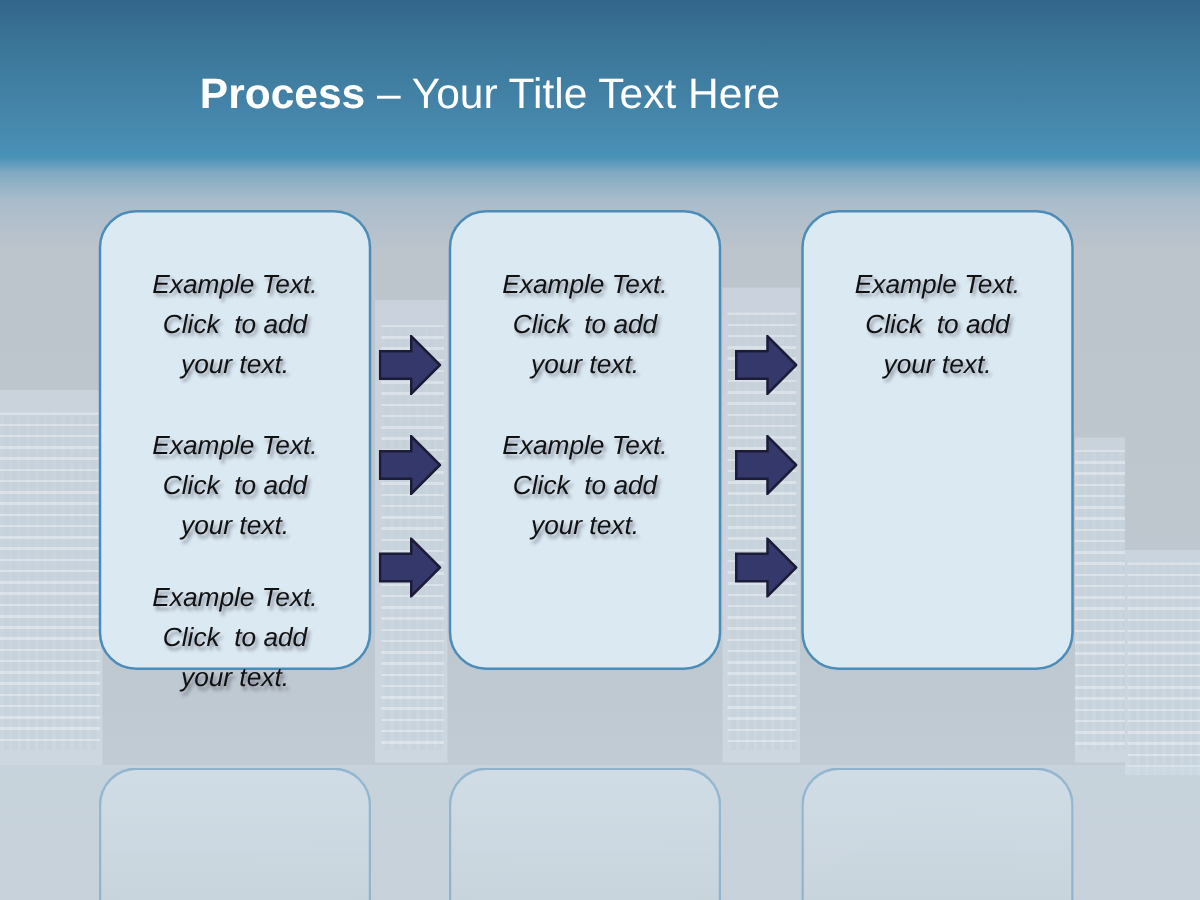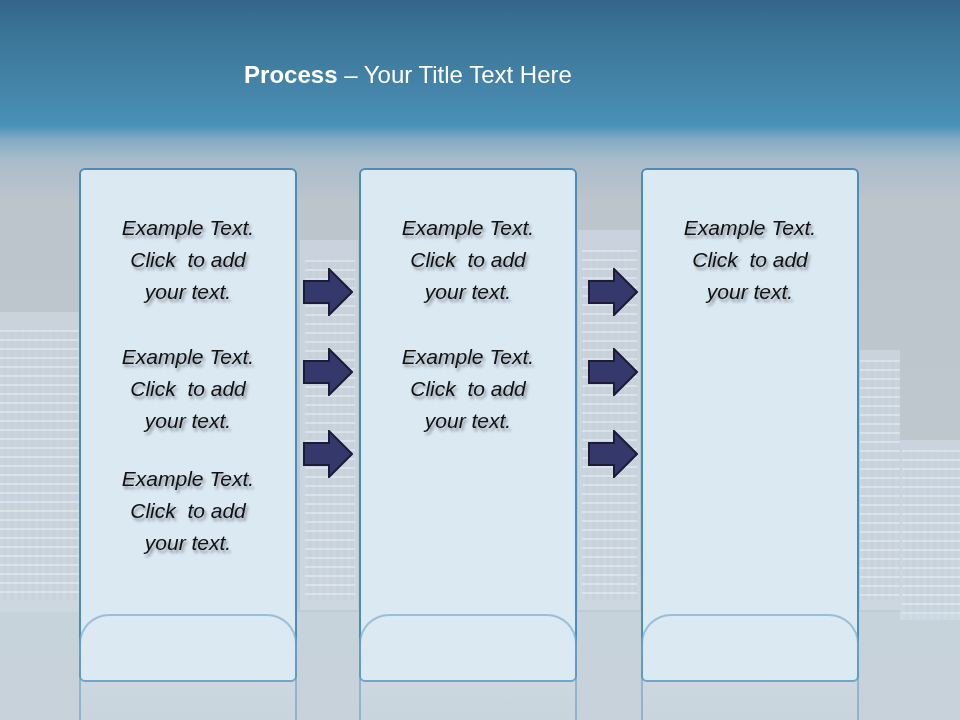--- a/index.html
+++ b/index.html
@@ -11,26 +11,26 @@
       #7fa9c2 138px, #a9bccb 160px, #bcc4cc 200px, #bec6ce 400px,
       #bfc9d1 560px, #c6d0d8 720px); }
   
   .bldg { position:absolute; background:rgba(225,238,248,0.35); }
   .win { position:absolute; background-image:
       repeating-linear-gradient(to bottom, rgba(255,255,255,0.55) 0 2px, transparent 2px 9px),
       repeating-linear-gradient(to right, rgba(255,255,255,0.0) 0 3px, rgba(190,205,215,0.5) 3px 7px);
       opacity:0.6; }
   .water { position:absolute; left:0; right:0; top:612px; bottom:0;
     background: linear-gradient(to bottom, rgba(210,225,235,0.35), rgba(200,215,225,0.2)); }
-  .title { position:absolute; top:52px; left:16px; width:784px; text-align:center;
-    color:#ffffff; font-size:24px; line-height:46px; }
+  .title { position:absolute; top:52px; left:0; width:784px; text-align:center;
+    color:#ffffff; font-size:34px; line-height:46px; }
   .title b { font-weight:bold; }
   .title span.rest { font-weight:normal; }
-  .box { position:absolute; top:168px; width:218px; height:514px; box-sizing:border-box;
-    border:2px solid #4c8cb8; border-radius:6px; background:#dbe9f2; }
+  .box { position:absolute; top:168px; width:218px; height:368px; box-sizing:border-box;
+    border:2px solid #4c8cb8; border-radius:30px; background:#dbe9f2; }
   .refl { position:absolute; top:614px; width:218px; height:140px; box-sizing:border-box;
     border:2px solid rgba(76,140,184,0.45); border-bottom:none; border-radius:30px 30px 0 0;
     background:linear-gradient(to bottom, rgba(219,233,242,0.45), rgba(219,233,242,0.05)); }
   .txt { position:absolute; left:0; width:100%; text-align:center;
     font-style:italic; font-size:21px; line-height:32px; color:#111;
     text-shadow: 2px 3px 3px rgba(40,40,60,0.45); white-space:pre; }
   .arrow { position:absolute; width:50px; height:48px; }
 </style>
 </head>
 <body>

